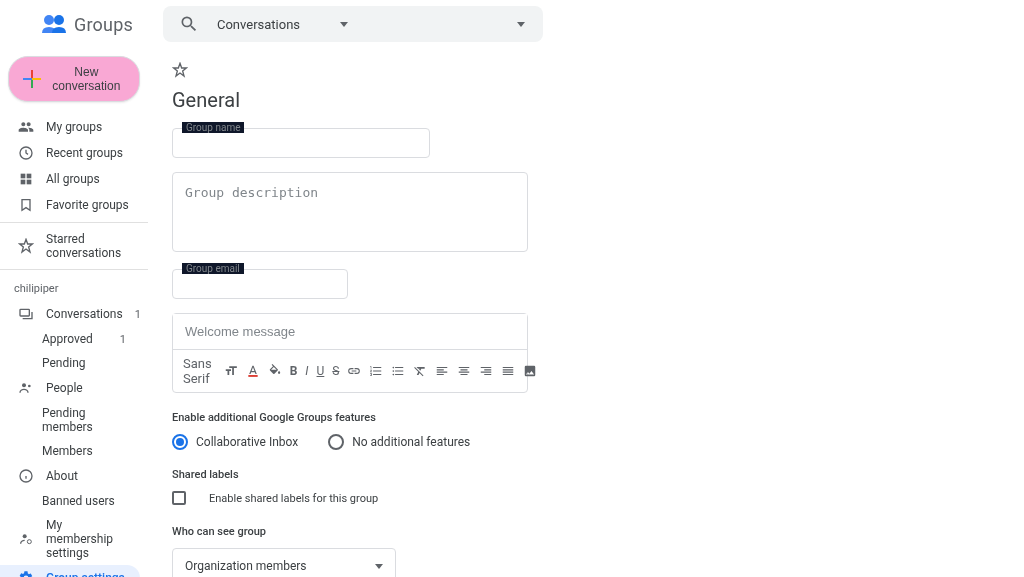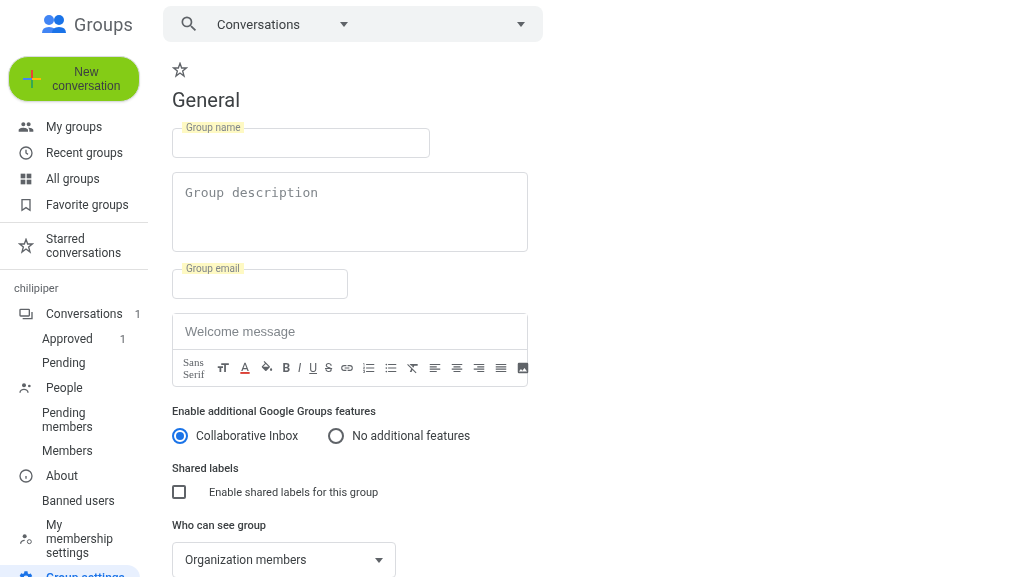--- a/index.html
+++ b/index.html
@@ -11,51 +11,51 @@
 .logo-icon { width: 28px; height: 22px; position: relative; }
 .logo-text { font-size: 18px; color: #5f6368; letter-spacing: 0.2px; }
 .search-bar { display: flex; align-items: center; background: #f1f3f4; border-radius: 8px; height: 36px; margin-left: 30px; width: 380px; padding: 0 8px; }
 .search-icon { width: 20px; height: 20px; color: #5f6368; margin: 0 8px; }
 .search-scope { flex: 0 0 auto; display: flex; align-items: center; gap: 40px; padding: 0 10px; color: #3c4043; font-size: 13px; cursor: pointer; }
 .dropdown-caret { width: 0; height: 0; border-left: 4px solid transparent; border-right: 4px solid transparent; border-top: 5px solid #5f6368; }
 .search-right-caret { margin-left: auto; margin-right: 10px; cursor: pointer; }
 
 .layout { display: flex; }
 .sidebar { width: 148px; flex-shrink: 0; padding-top: 4px; }
-.new-conv-btn { display: flex; align-items: center; gap: 10px; margin: 4px 8px 12px 8px; padding: 8px 14px; border: 1px solid #dadce0; border-radius: 20px; background: #84cc16; cursor: pointer; font-size: 12px; color: #3c4043; box-shadow: 0 1px 2px rgba(0,0,0,0.08); }
+.new-conv-btn { display: flex; align-items: center; gap: 10px; margin: 4px 8px 12px 8px; padding: 8px 14px; border: 1px solid #dadce0; border-radius: 20px; background: #f9a8d4; cursor: pointer; font-size: 12px; color: #3c4043; box-shadow: 0 1px 2px rgba(0,0,0,0.08); }
 .plus-icon { width: 18px; height: 18px; position: relative; }
 .plus-icon::before, .plus-icon::after { content: ''; position: absolute; background: #ea4335; }
 .plus-icon::before { width: 2px; height: 18px; left: 8px; top: 0; background: linear-gradient(to bottom, #ea4335 50%, #34a853 50%); }
 .plus-icon::after { width: 18px; height: 2px; top: 8px; left: 0; background: linear-gradient(to right, #4285f4 50%, #fbbc04 50%); }
 .nav-item { display: flex; align-items: center; gap: 12px; padding: 5px 8px 5px 18px; font-size: 12px; color: #3c4043; cursor: pointer; border-radius: 0 16px 16px 0; margin-right: 8px; }
 .nav-icon { width: 16px; height: 16px; color: #5f6368; display: flex; align-items: center; justify-content: center; flex-shrink: 0; }
 .nav-divider { height: 1px; background: #e0e0e0; margin: 4px 0; }
 .nav-section-label { padding: 8px 8px 6px 14px; font-size: 11px; color: #5f6368; }
 .nav-sub { padding-left: 42px; }
 .nav-badge { margin-left: auto; margin-right: 6px; font-size: 11px; color: #5f6368; }
 .nav-item.active { background: #e8f0fe; color: #1a73e8; font-weight: 500; }
 .nav-item.active .nav-icon { color: #1a73e8; }
 
 .content { flex: 1; padding: 10px 24px; max-width: 700px; }
 .star-row { padding: 4px 0 10px 0; }
 .star { width: 16px; height: 16px; color: #5f6368; cursor: pointer; }
 .page-title { font-size: 20px; font-weight: 400; color: #3c4043; margin-bottom: 16px; }
 
 .field-wrap { position: relative; margin-bottom: 14px; }
-.field-label { position: absolute; top: -6px; left: 10px; background: #fef9c3; padding: 0 4px; font-size: 10px; color: #80868b; }
+.field-label { position: absolute; top: -6px; left: 10px; background: #0f172a; padding: 0 4px; font-size: 10px; color: #80868b; }
 .text-input { border: 1px solid #dadce0; border-radius: 4px; padding: 10px 12px; font-size: 13px; width: 258px; height: 30px; }
 .group-name-input { width: 258px; }
 .textarea { border: 1px solid #dadce0; border-radius: 4px; padding: 12px; font-size: 13px; width: 356px; height: 80px; resize: none; color: #80868b; }
 .textarea::placeholder, .welcome-input::placeholder { color: #80868b; }
 
 .editor { border: 1px solid #dadce0; border-radius: 4px; width: 356px; margin-bottom: 18px; }
 .welcome-input { border: none; padding: 10px 12px; font-size: 13px; width: 100%; outline: none; }
 .toolbar { display: flex; align-items: center; gap: 8px; border-top: 1px solid #dadce0; padding: 6px 10px; }
 .tool-btn { width: 18px; height: 18px; display: flex; align-items: center; justify-content: center; color: #5f6368; cursor: pointer; font-size: 12px; }
-.tool-text { font-size: 11px; color: #5f6368; cursor: pointer; margin-right: 4px; font-family: Liberation Serif, serif; }
+.tool-text { font-size: 13px; color: #5f6368; cursor: pointer; margin-right: 4px; }
 
 .section-heading { font-size: 11px; font-weight: 500; color: #3c4043; margin: 6px 0 10px 0; }
 .radio-row { display: flex; align-items: center; gap: 30px; margin-bottom: 18px; }
 .radio-opt { display: flex; align-items: center; gap: 8px; font-size: 12px; cursor: pointer; }
 .radio { width: 16px; height: 16px; border: 2px solid #5f6368; border-radius: 50%; position: relative; }
 .radio.checked { border-color: #1a73e8; }
 .radio.checked::after { content: ''; position: absolute; width: 8px; height: 8px; background: #1a73e8; border-radius: 50%; top: 2px; left: 2px; }
 .checkbox-row { display: flex; align-items: center; gap: 23px; font-size: 11px; margin-bottom: 20px; }
 .checkbox { width: 14px; height: 14px; border: 2px solid #5f6368; border-radius: 2px; cursor: pointer; }
 

